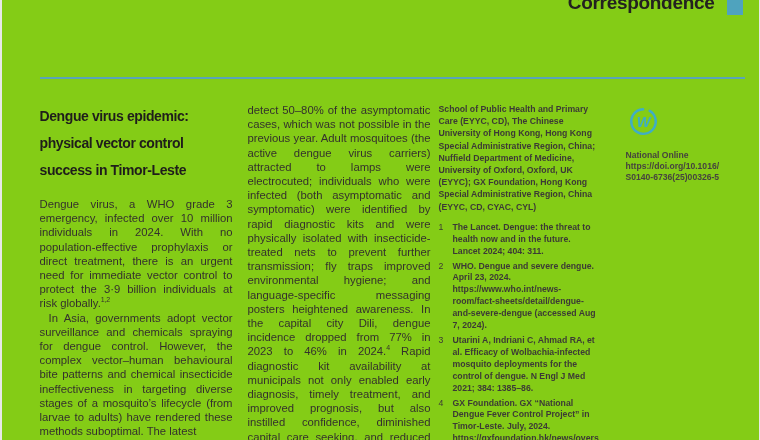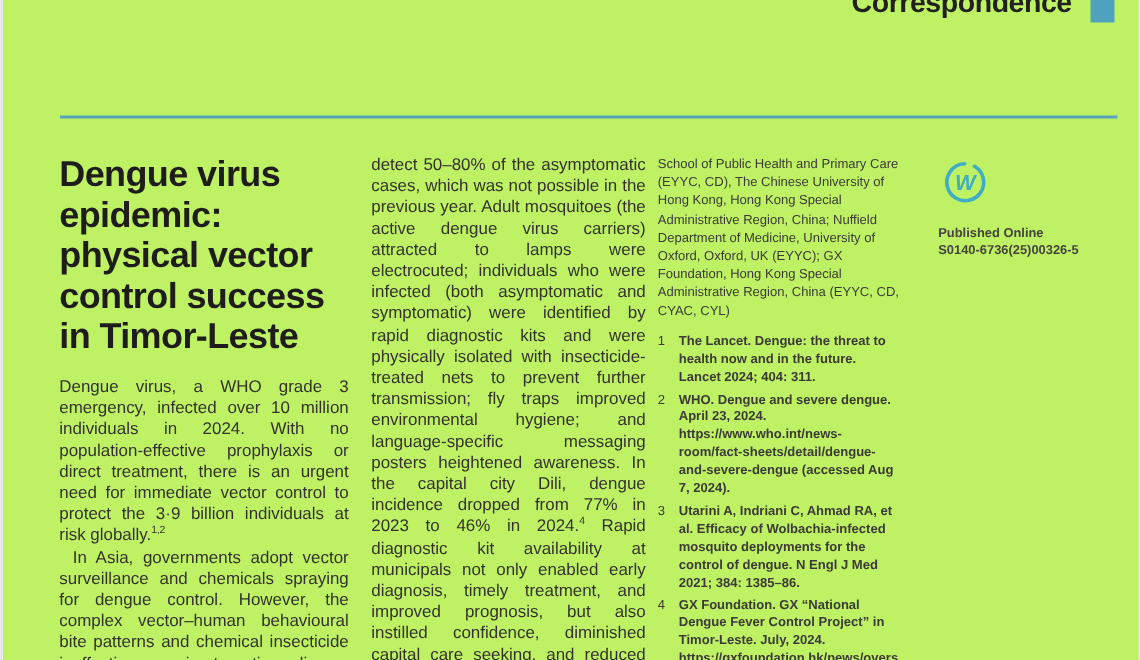--- a/index.html
+++ b/index.html
@@ -1,20 +1,20 @@
 <!DOCTYPE html>
 <html><head>
 <meta charset="utf-8">
 <style>
   html, body { margin: 0; padding: 0; background: #e8e8e8; }
   .page {
     position: relative;
     width: 757px;
     height: 440px;
-    background: #bef264;
+    background: #84cc16;
     overflow: hidden;
     font-family: "Liberation Sans", sans-serif;
     color: #34312d;
     margin: 0 auto;
   }
 
   
   .masthead {
     position: absolute;
     top: -9px;
@@ -46,21 +46,21 @@
 
   
   .col { position: absolute; top: 103px; }
   .col1 { left: 38px;  width: 193px; }
   .col2 { left: 246px; width: 183px; }
   .col3 { left: 437px; width: 161px; }
   .marginalia { position: absolute; left: 624px; top: 106px; width: 125px; }
 
   .title {
     margin: 0 0 13px 0;
-    font-size: 24px;
+    font-size: 14px;
     line-height: 27px;
     font-weight: 700;
     letter-spacing: -0.4px;
     color: #1f1d1b;
   }
   .body {
     margin: 0;
     font-size: 11.3px;
     line-height: 14.2px;
     text-align: justify;
@@ -72,21 +72,21 @@
     line-height: 0;
     vertical-align: super;
     letter-spacing: -0.2px;
   }
 
   
   .affiliations {
     margin: 0 0 9px 0;
     font-size: 8.7px;
     line-height: 12.2px;
-    font-weight: 400;
+    font-weight: 700;
     color: #3c3a36;
   }
   .refs { margin: 0; padding: 0; list-style: none; }
   .ref {
     display: flex;
     margin-bottom: 3px;
     font-size: 8.7px;
     line-height: 11.9px;
     color: #3c3a36;
   }
@@ -148,18 +148,19 @@
 
     </ol>
   </section>
 
   <aside class="marginalia">
     <svg class="w-logo" width="31" height="31" viewBox="0 0 31 31" xmlns="http://www.w3.org/2000/svg">
       <circle cx="15.5" cy="15.5" r="12.3" fill="none" stroke="#3fadc6" stroke-width="2.4" stroke-linecap="round" stroke-dasharray="70 8" transform="rotate(-60 15.5 15.5)"></circle>
       <text x="15.5" y="20.5" text-anchor="middle" font-size="14.5" font-weight="bold" font-style="italic" fill="#3fadc6">W</text>
     </svg>
     <div class="pub">
-      <div>Published Online</div>
+      <div>National Online</div>
+      <div>https://doi.org/10.1016/</div>
       <div>S0140-6736(25)00326-5</div>
     </div>
   </aside>
 
 </div>
 
 </body></html>

